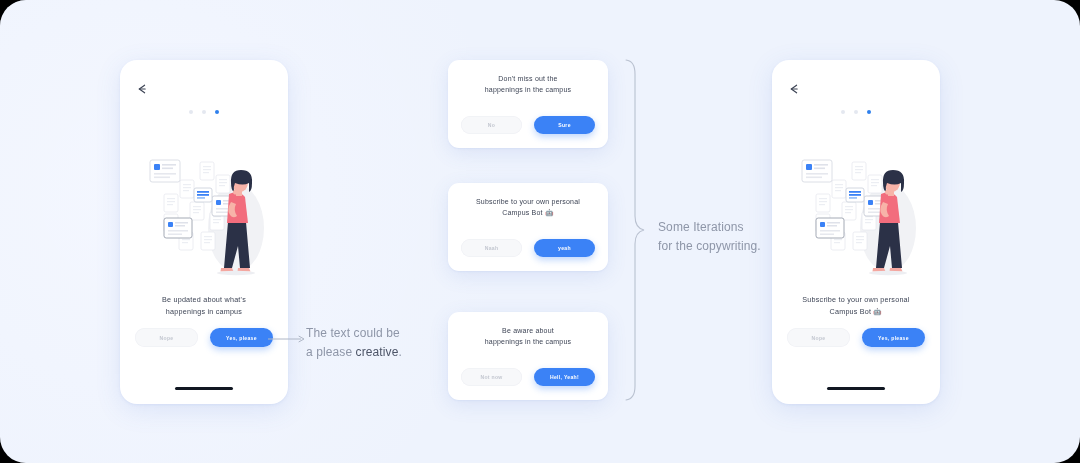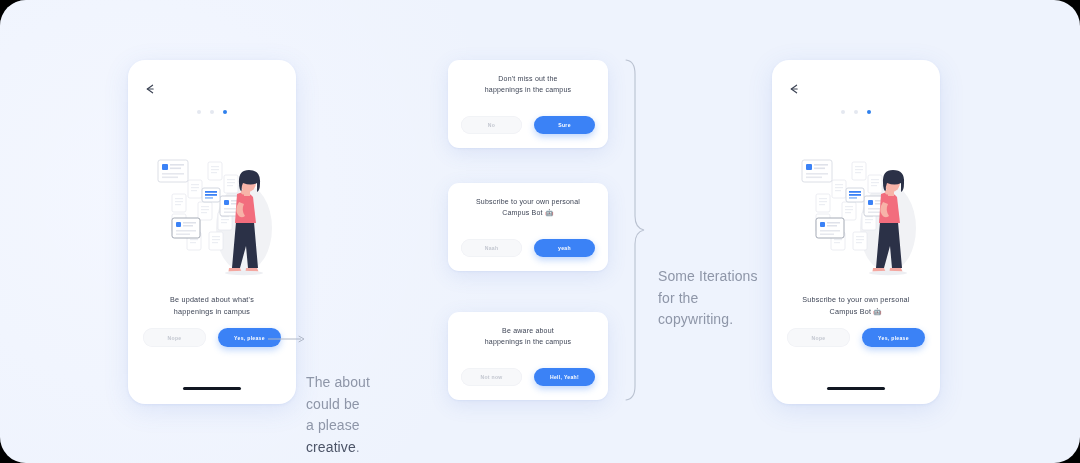--- a/index.html
+++ b/index.html
@@ -152,37 +152,36 @@
     bottom: 14px;
     display: flex;
     justify-content: space-between;
     align-items: center;
   }
   .card .btn { width: 61px; height: 18px; }
 
   
   .annot {
     position: absolute;
-    font-size: 14px;
+    font-size: 12px;
     line-height: 1.55;
     color: #8e96a8;
     letter-spacing: .1px;
-    margin-top: 48px;
   }
   .annot b { color: #4c5467; font-weight: normal; }
   .arrow { position: absolute; }
   .brace { position: absolute; }
   .emoji { font-size: 7px; }
 </style>
 </head>
 <body>
 
 <div id="canvas">
 
-  <div class="phone" style="left:128px; top:60px;">
+  <div class="phone" style="left:120px; top:60px;">
 
     <div class="phone-back">
       <svg width="14" height="14" viewBox="0 0 14 14">
         <path d="M9.6 3.2 L4.3 7 L9.6 10.8" fill="none" stroke="#3d4455" stroke-width="1.15" stroke-linecap="round" stroke-linejoin="round"></path>
         <path d="M4.3 7 H10.2" fill="none" stroke="#3d4455" stroke-width="1.15" stroke-linecap="round"></path>
       </svg>
     </div>
 
     <div class="dots">
       <span class="dot"></span>
@@ -304,21 +303,21 @@
     <div class="home-bar"></div>
   </div>
 
   <div class="arrow" style="left:268px; top:330px;">
     <svg width="40" height="10" viewBox="0 0 40 10">
       <path d="M0 5 H33" stroke="#aeb6c6" stroke-width="1"></path>
       <path d="M31 2.2 L36 5 L31 7.8" fill="none" stroke="#aeb6c6" stroke-width="1" stroke-linecap="round" stroke-linejoin="round"></path>
     </svg>
   </div>
   <div class="annot" style="left:306px; top:324px; width:100px;">
-    <div>The about could be</div>
+    <div>The text could be</div>
     <div><span>a please </span><b>creative</b><span>.</span></div>
   </div>
 
   <div class="card" style="left:448px; top:60px;">
     <div class="card-copy">
       <div>Don't miss out the</div>
       <div>happenings in the campus</div>
     </div>
     <div class="card-btn-row">
       <button class="btn btn-ghost">No</button>

